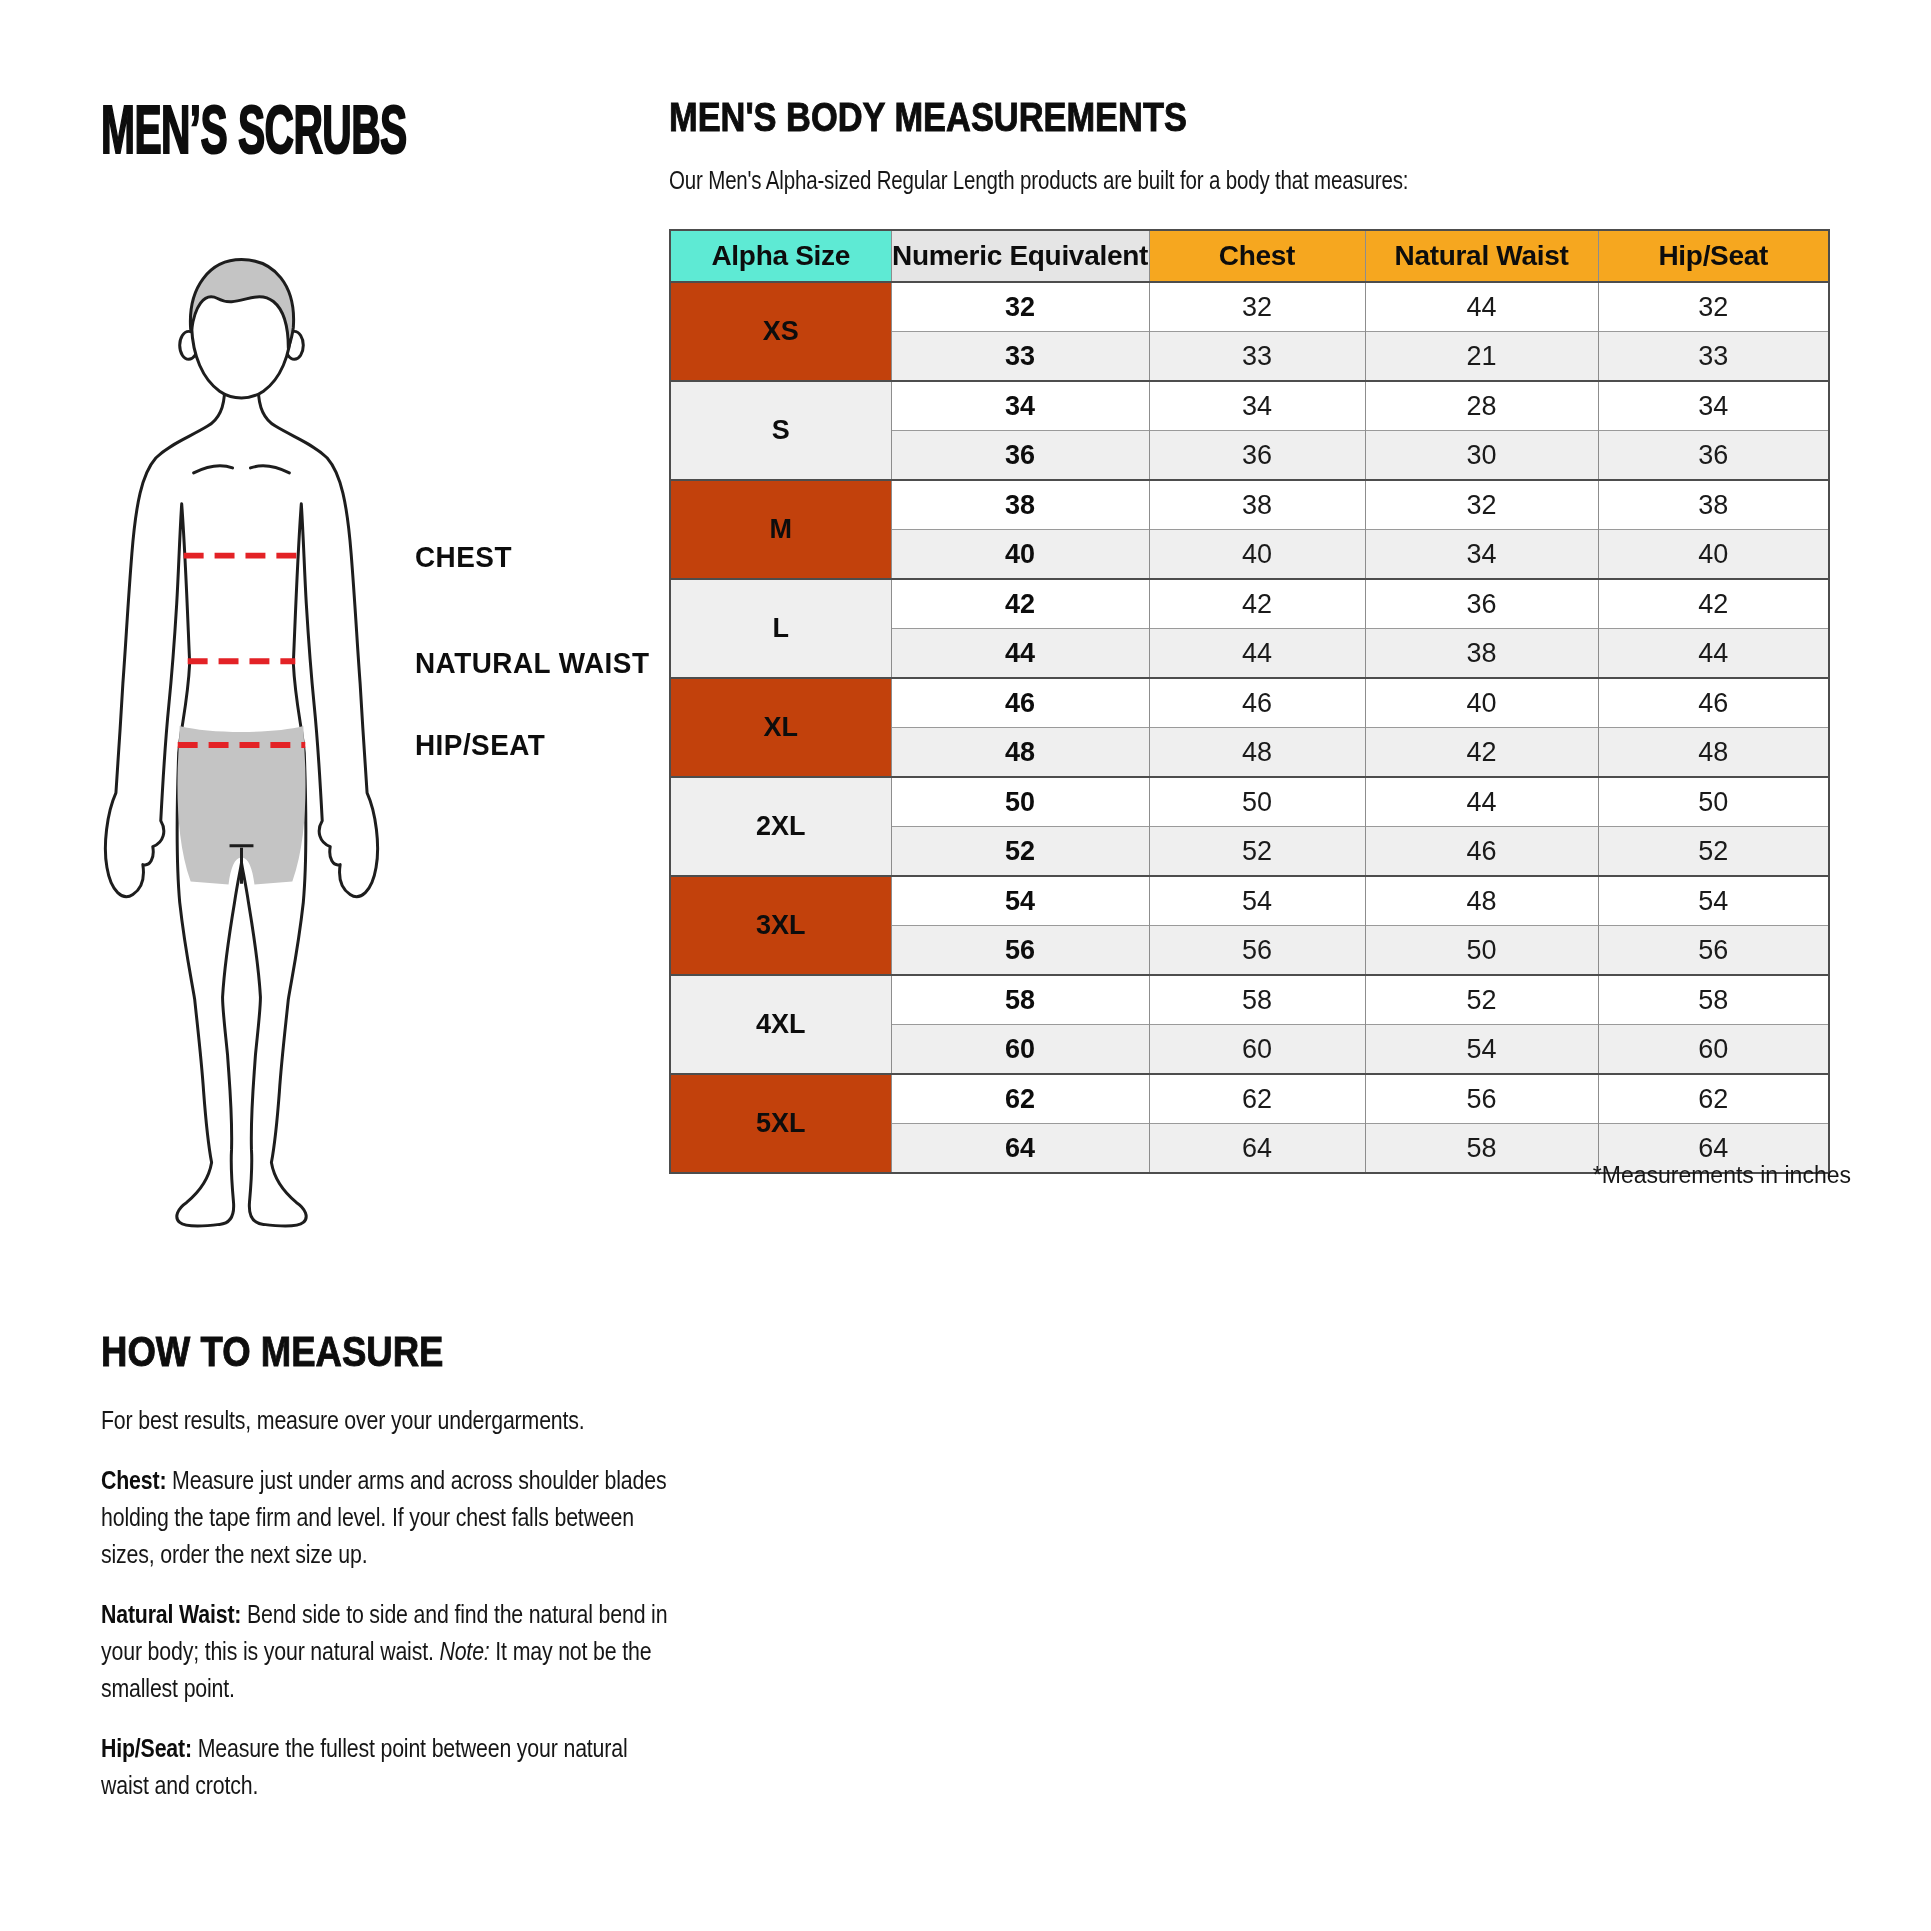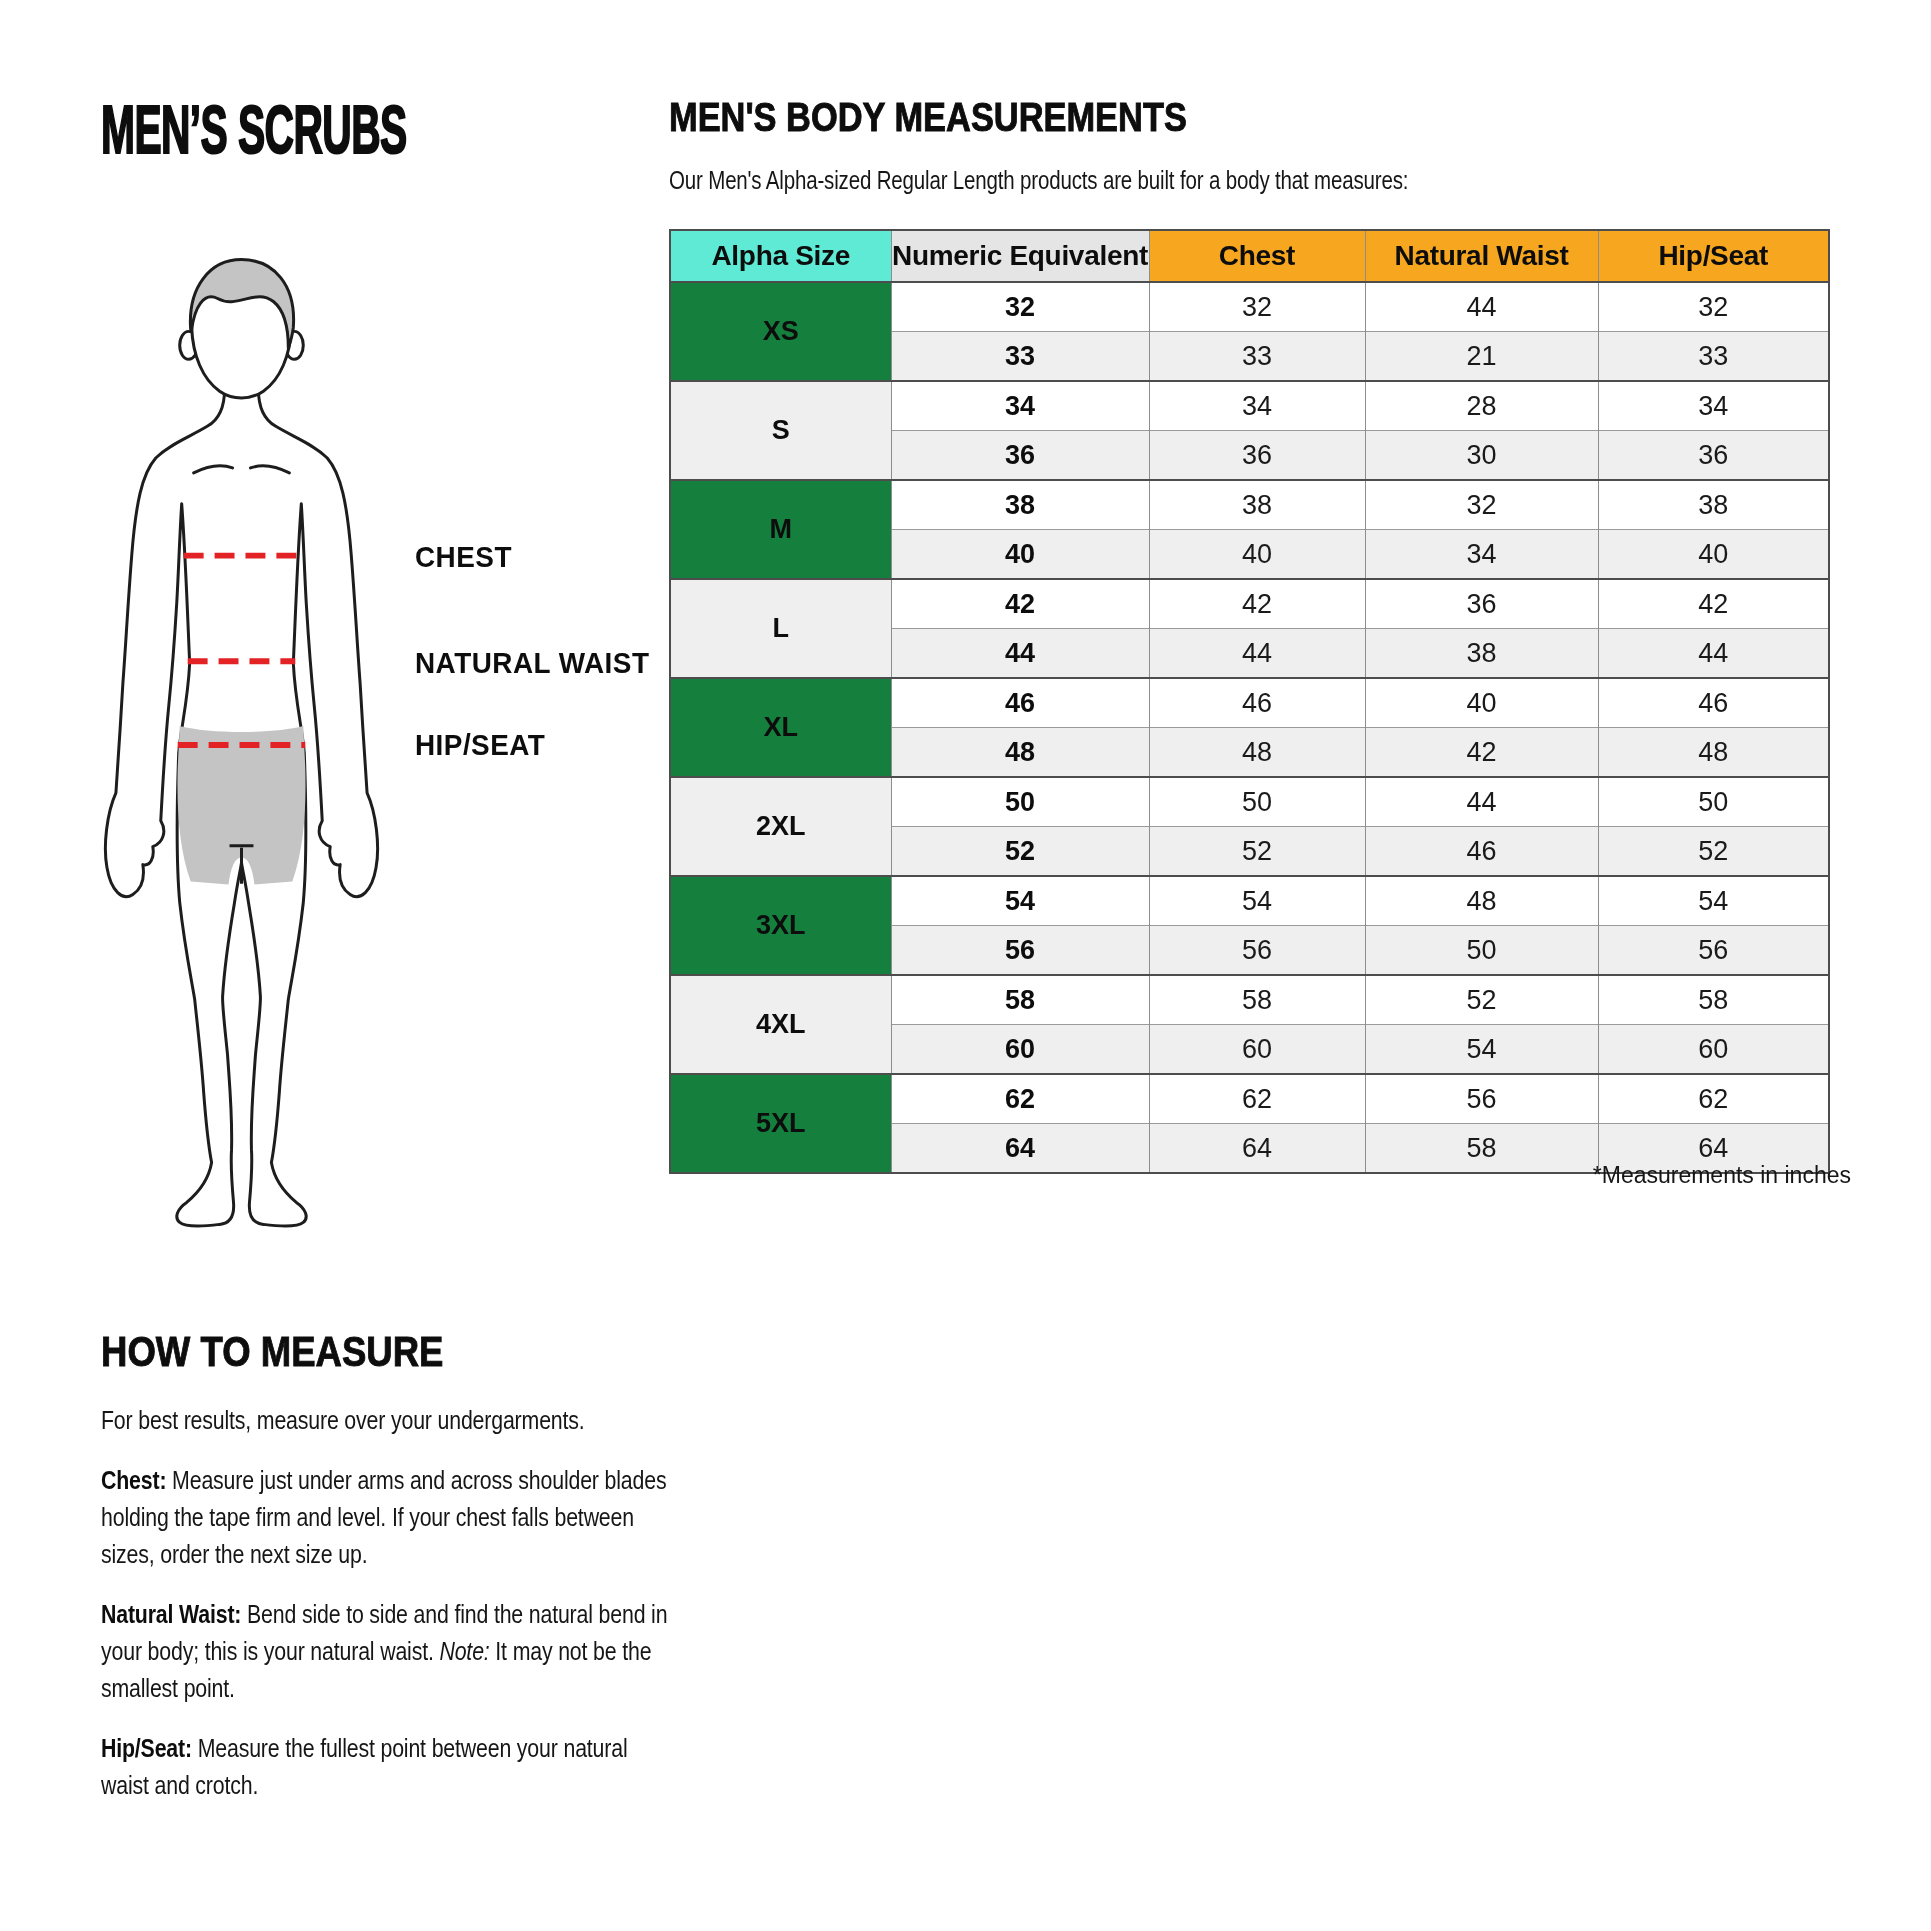--- a/index.html
+++ b/index.html
@@ -93,21 +93,21 @@
     font-size: 28px;
     letter-spacing: -0.3px;
     border-bottom: 2.9px solid #4d4d4d;
     color: #0d0d0d;
   }
   .size-table tbody td { height: 48px; color: #1a1a1a; background: #ffffff; }
   .size-table tbody td.numeq { font-weight: bold; color: #0d0d0d; }
   .size-table tbody th.alpha {
     font-weight: bold;
     font-size: 27px;
-    background: #15803d;
+    background: #c2410c;
     color: #0d0d0d;
   }
   .size-table tbody th.alpha-shade { background: #efefef; }
   .size-table tbody tr.shade td { background: #efefef; }
   .size-table tbody tr.shade td { border-top: 1.4px solid #9a9a9a; }
   .size-table tbody tr.group-start td,
   .size-table tbody tr.group-start th { border-top: 2.4px solid #4d4d4d; }
 
   .footnote {
     position: absolute;

